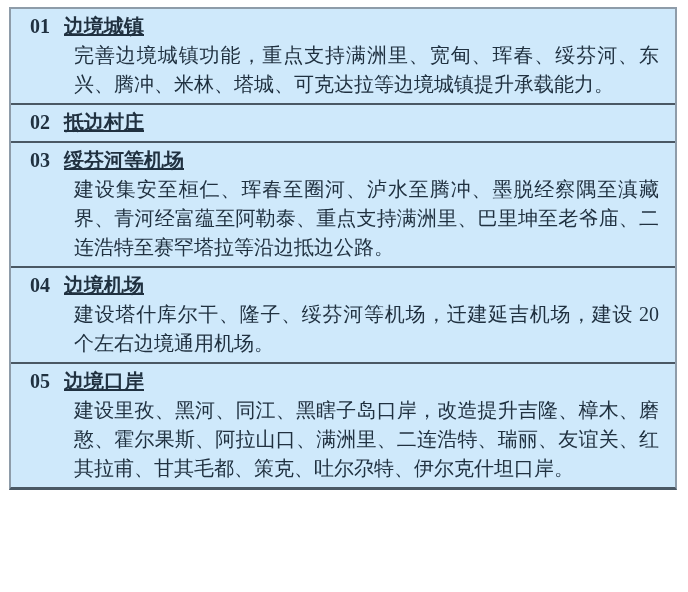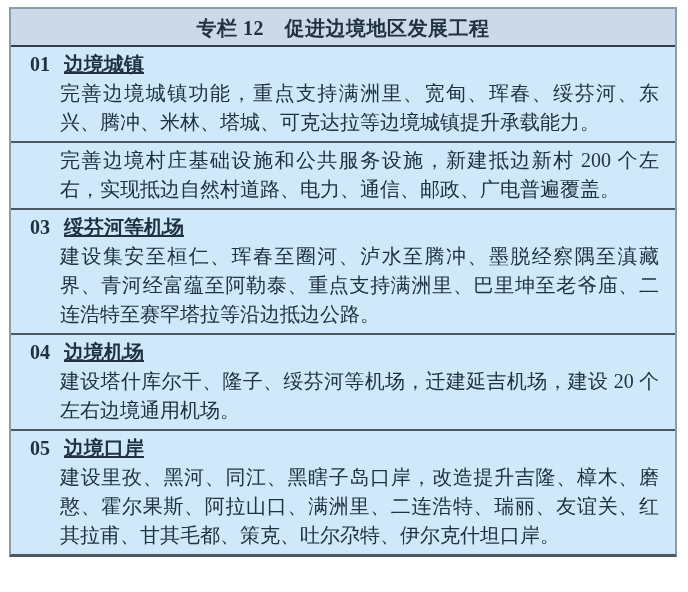--- a/index.html
+++ b/index.html
@@ -47,40 +47,42 @@
     display: flex;
     font-weight: bold;
   }
   .sec-num {
     width: 34px;
     flex: 0 0 34px;
     font-weight: bold;
   }
   .sec-heading { font-weight: bold; text-decoration: underline; }
   .sec-body {
-    margin-left: 30px;
+    margin-left: 44px;
     text-align: justify;
   }
 </style>
 </head>
 <body>
 
 <div class="panel">
-  <div class="panel-title">专栏 12　促进边境地区发展工程</div>
 
   <div class="section">
     <div class="sec-head">
       <span class="sec-num">01</span>
       <span class="sec-heading">边境城镇</span>
     </div>
     <div class="sec-body">完善边境城镇功能，重点支持满洲里、宽甸、珲春、绥芬河、东兴、腾冲、米林、塔城、可克达拉等边境城镇提升承载能力。</div>
   </div>
 
   <div class="section">
-    <div class="sec-body">完善边境村庄基础设施和公共服务设施，新建抵边新村 200 个左右，实现抵边自然村道路、电力、通信、邮政、广电普遍覆盖。</div>
+    <div class="sec-head">
+      <span class="sec-num">02</span>
+      <span class="sec-heading">抵边村庄</span>
+    </div>
   </div>
 
   <div class="section">
     <div class="sec-head">
       <span class="sec-num">03</span>
       <span class="sec-heading">绥芬河等机场</span>
     </div>
     <div class="sec-body">建设集安至桓仁、珲春至圈河、泸水至腾冲、墨脱经察隅至滇藏界、青河经富蕴至阿勒泰、重点支持满洲里、巴里坤至老爷庙、二连浩特至赛罕塔拉等沿边抵边公路。</div>
   </div>
 

